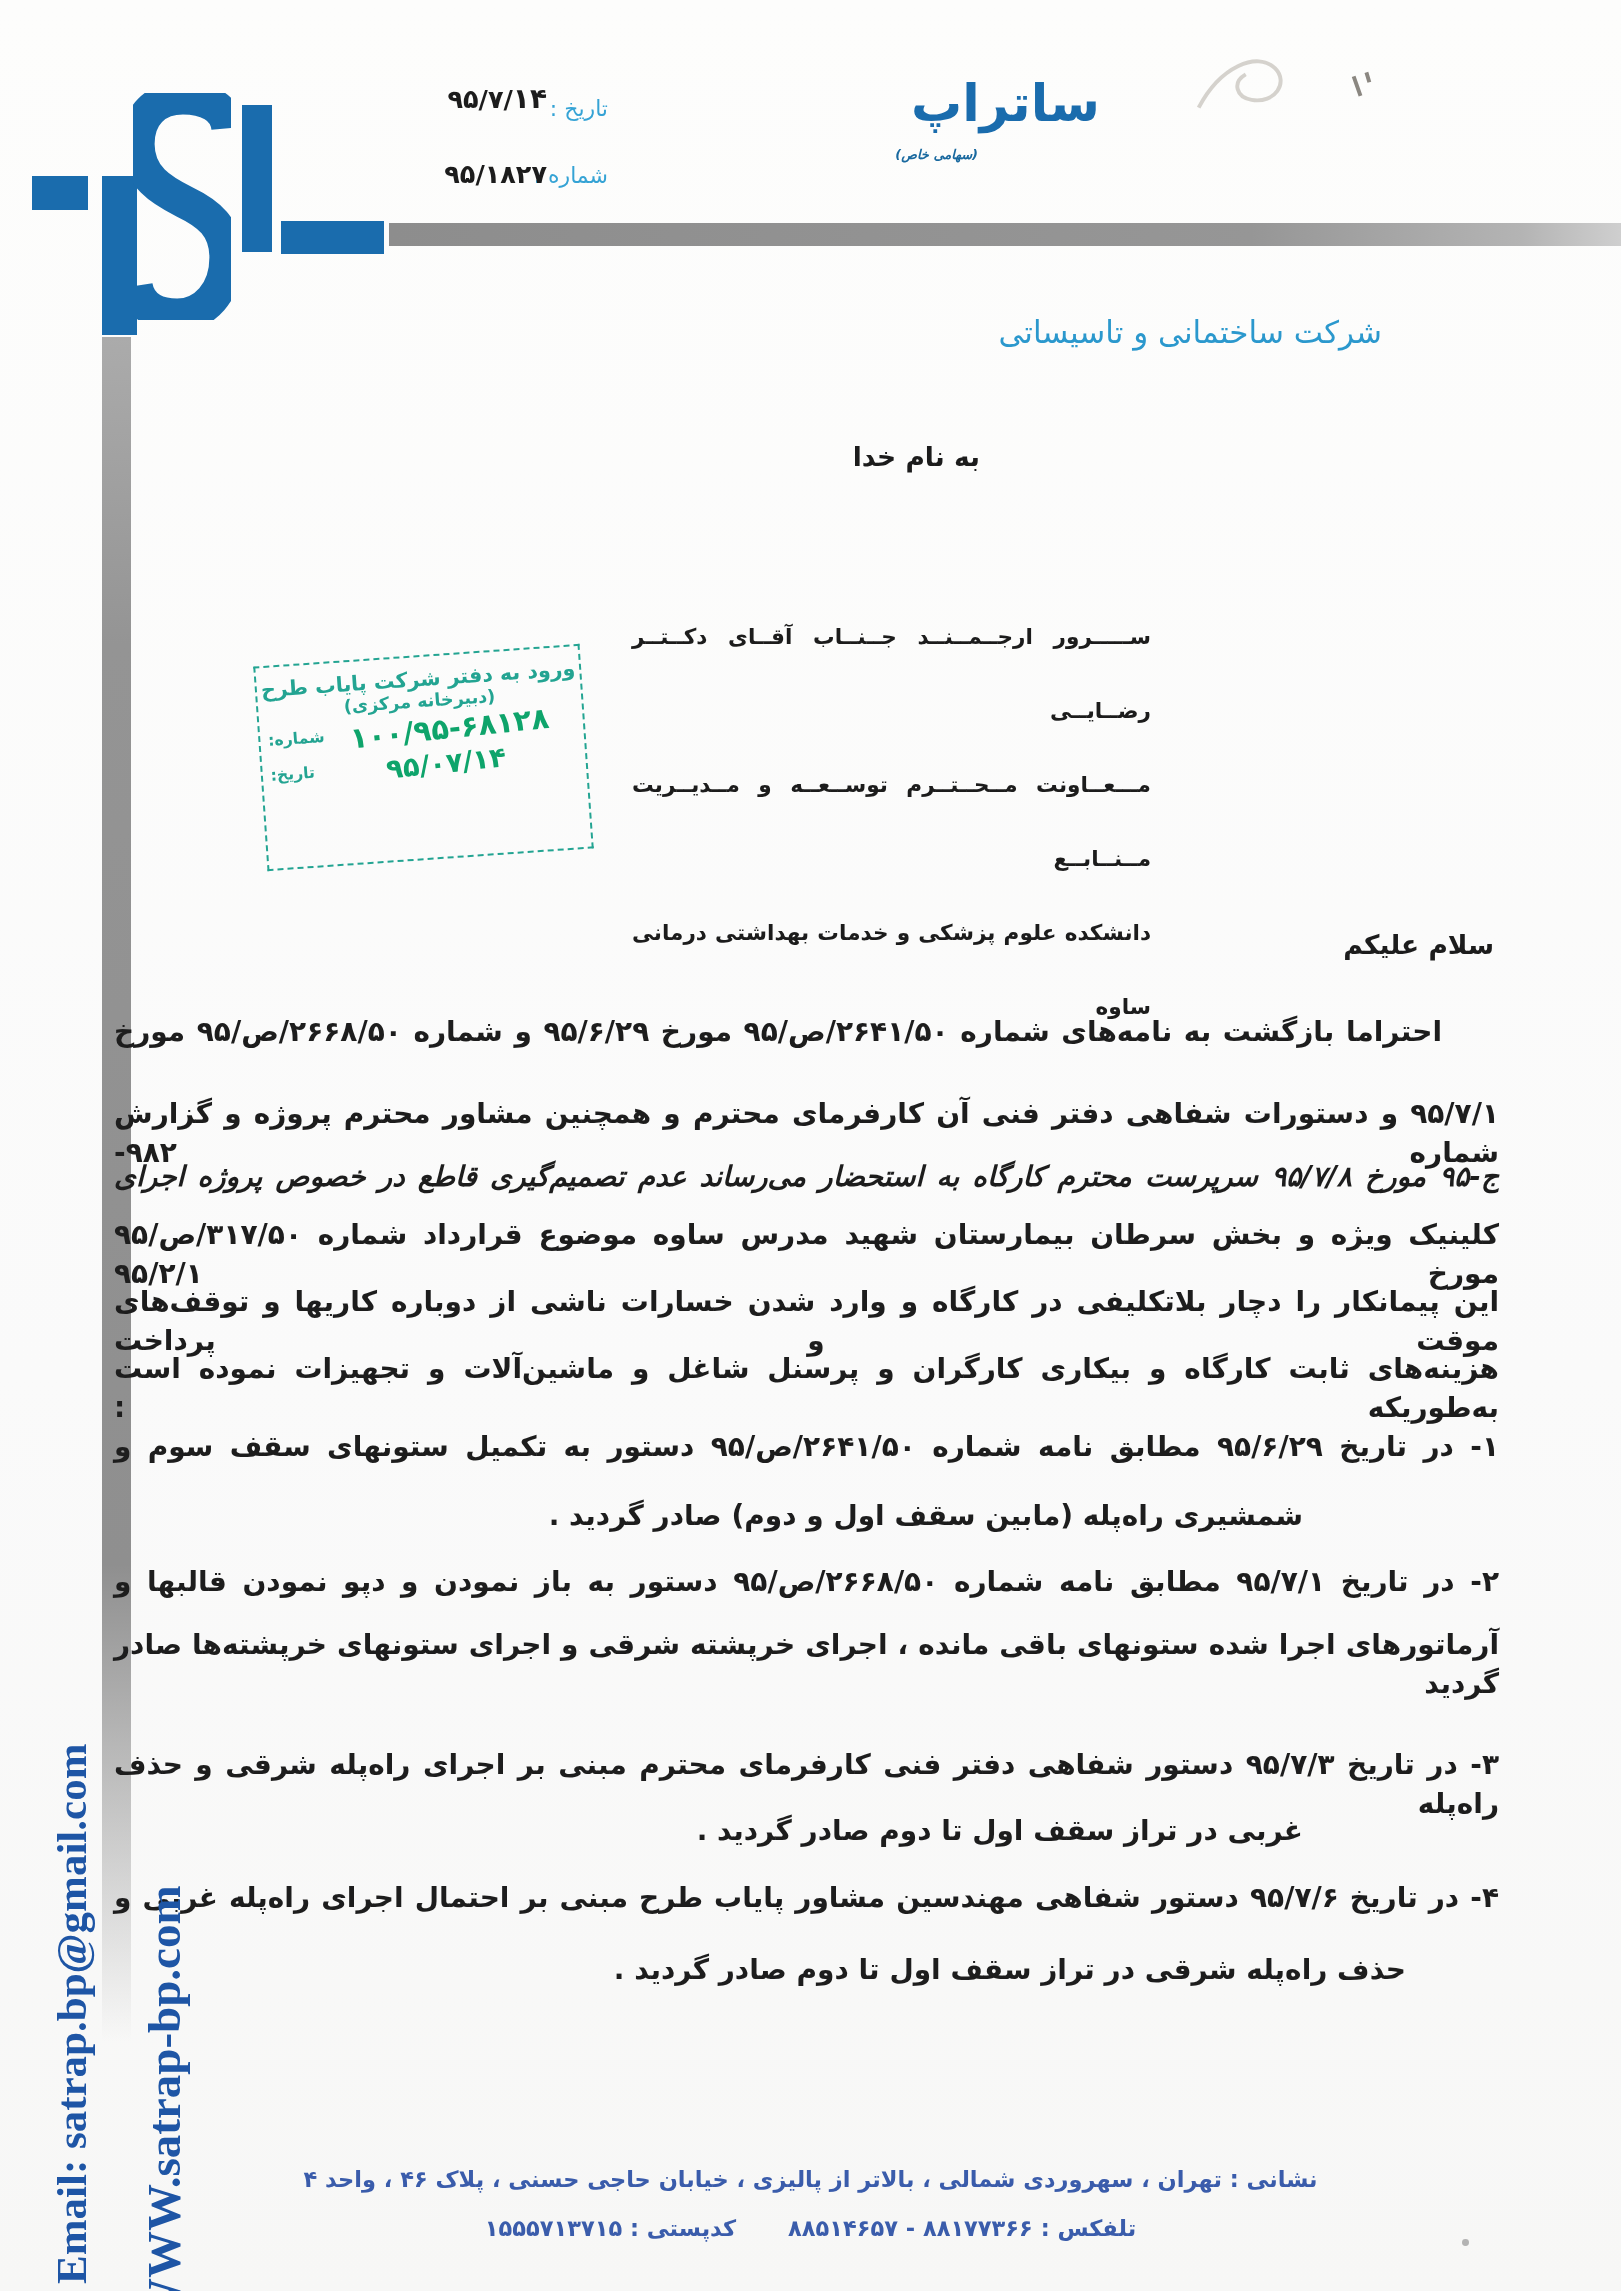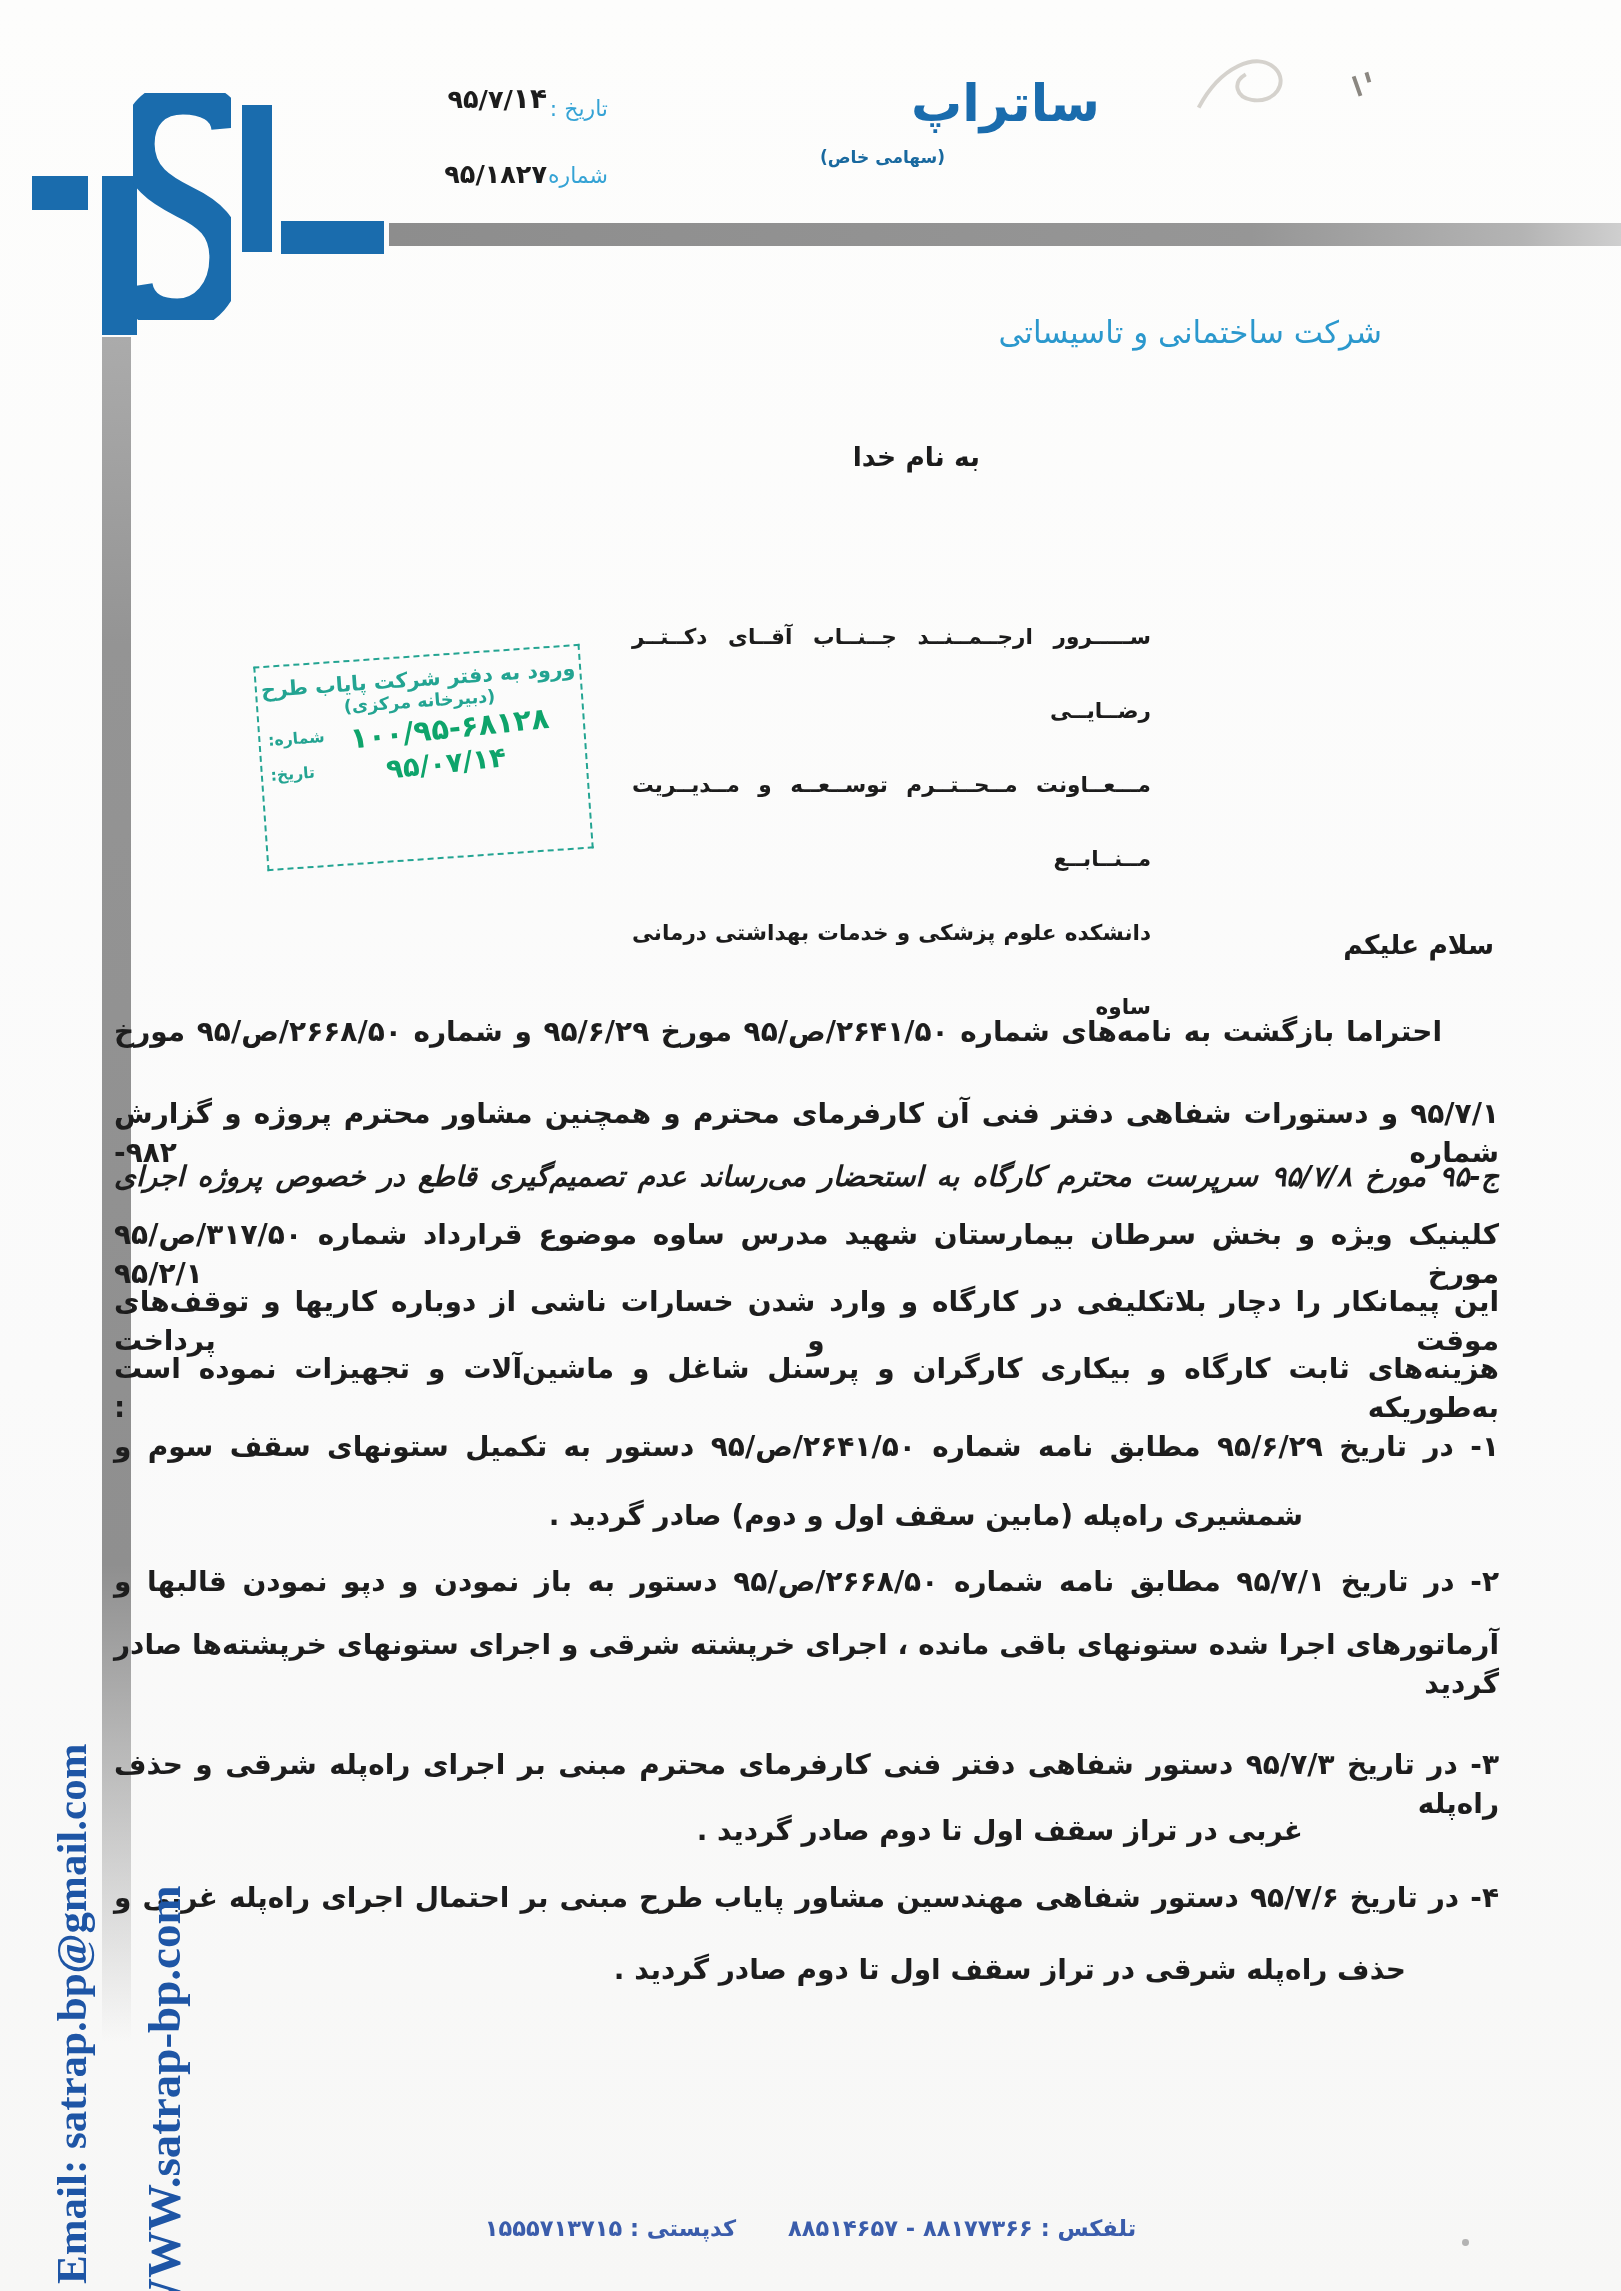--- a/index.html
+++ b/index.html
@@ -16,21 +16,21 @@
   .lg-vbar-a{left:102px;top:176px;width:35px;height:159px;background:#1a6cad;}
   .lg-s{left:133px;top:93px;width:98px;height:227px;}
   .lg-vbar-b{left:242px;top:105px;width:30px;height:147px;background:#1a6cad;}
   .lg-rect-r{left:281px;top:221px;width:103px;height:33px;background:#1a6cad;}
   .hbar-gray{left:389px;top:223px;width:1232px;height:22.5px;
     background:linear-gradient(90deg,#8d8d8d 0%,#969696 70%,#b4b4b4 92%,#cfcfcf 100%);}
   .vbar-gray{left:102px;top:337px;width:29px;height:1705px;
     background:linear-gradient(180deg,#ababab 0%,#949494 18%,#8f8f8f 72%,rgba(150,150,150,0) 100%);}
   
   .brand{right:521px;top:74px;font-size:51px;font-weight:bold;color:#1a6cad;}
-  .brand-type{right:676px;top:147px;font-size:17px;font-weight:bold;color:#19699f;}
+  .brand-type{right:643px;top:147px;font-size:13px;font-weight:bold;color:#19699f;font-style:italic;}
   .company-line{right:239px;top:314px;font-size:31px;color:#2b98cd;}
   .fld-label{font-size:22px;color:#35a3d5;}
   .date-label{right:1013px;top:96px;}
   .num-label{right:1013px;top:163px;}
   .fld-value{font-size:25.5px;font-weight:bold;color:#1c1c1c;}
   .date-value{right:1074px;top:82px;}
   .date-value .day{font-size:28px;}
   .num-value{right:1074px;top:159px;}
   
   .stamp{left:260px;top:655px;width:323px;height:201px;border:2.9px dashed #23a492;
@@ -131,20 +131,21 @@
 
   <div class="abs rtl bline j" style="top:1427px;">۱-  در تاریخ ۹۵/۶/۲۹ مطابق نامه شماره ۲۶۴۱/۵۰/ص/۹۵ دستور به تکمیل ستونهای سقف سوم و</div>
   <div class="abs rtl bline r" style="top:1496px;padding-right:196px;">شمشیری راه‌پله (مابین سقف اول و دوم) صادر گردید .</div>
   <div class="abs rtl bline j" style="top:1562px;">۲-  در تاریخ ۹۵/۷/۱ مطابق نامه شماره ۲۶۶۸/۵۰/ص/۹۵ دستور به باز نمودن و دپو نمودن قالبها و</div>
   <div class="abs rtl bline j" style="top:1625px;">آرماتورهای اجرا شده ستونهای باقی مانده ، اجرای خرپشته شرقی و اجرای ستونهای خرپشته‌ها صادر گردید</div>
   <div class="abs rtl bline j" style="top:1745px;">۳-  در تاریخ ۹۵/۷/۳ دستور شفاهی دفتر فنی کارفرمای محترم مبنی بر اجرای راه‌پله شرقی و حذف راه‌پله</div>
   <div class="abs rtl bline r" style="top:1811px;padding-right:196px;">غربی در تراز سقف اول تا دوم صادر گردید .</div>
   <div class="abs rtl bline j" style="top:1878px;">۴-  در تاریخ ۹۵/۷/۶ دستور شفاهی مهندسین مشاور پایاب طرح مبنی بر احتمال اجرای راه‌پله غربی و</div>
   <div class="abs rtl bline r" style="top:1950px;padding-right:93px;">حذف راه‌پله شرقی در تراز سقف اول تا دوم صادر گردید .</div>
 
+  <div class="abs rtl footer-line f1">نشانی : تهران ، سهروردی شمالی ، بالاتر از پالیزی ، خیابان حاجی حسنی ، پلاک ۴۶ ، واحد ۴</div>
   <div class="abs rtl footer-line f2">
     <span>تلفکس : ۸۸۱۷۷۳۶۶ - ۸۸۵۱۴۶۵۷</span>
     <span class="postal">کدپستی : ۱۵۵۵۷۱۳۷۱۵</span>
   </div>
 
   <div class="abs vt vt-email">Email: satrap.bp@gmail.com</div>
   <div class="abs vt vt-www">WWW.satrap-bp.com</div>
 
   <div class="abs artifact-dot"></div>
 

